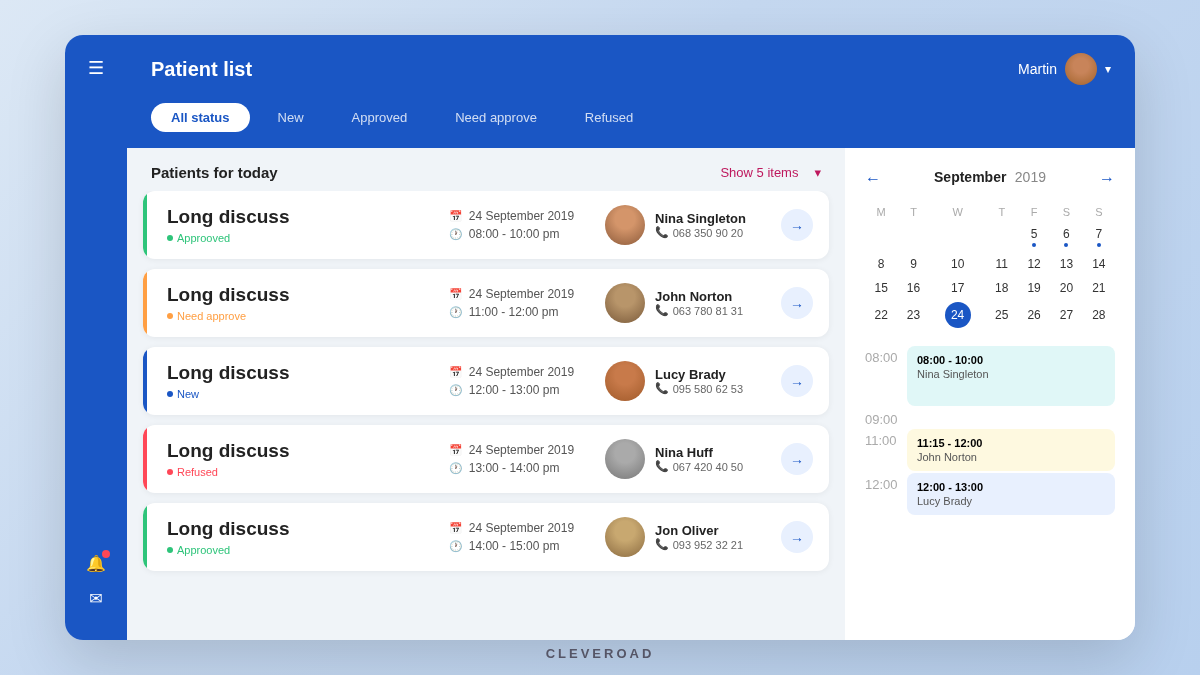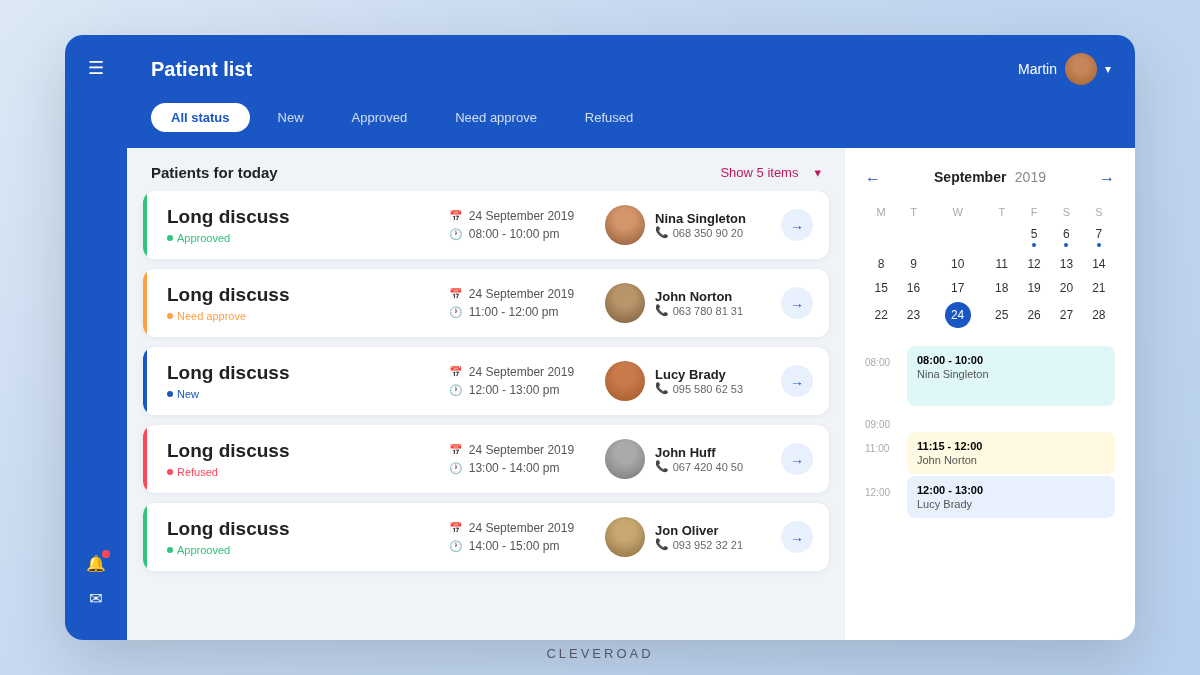--- a/index.html
+++ b/index.html
@@ -336,26 +336,25 @@
       margin-bottom: 10px;
     }
     .time-rows { display: flex; flex-direction: column; }
     .time-row {
       display: flex;
       align-items: flex-start;
       gap: 8px;
       margin-bottom: 2px;
     }
     .time-tick {
-      font-size: 10px;
+      font-size: 13px;
       color: #aaa;
       width: 34px;
       padding-top: 4px;
       flex-shrink: 0;
-      margin-top: 7px;
     }
     .time-event {
       flex: 1;
       border-radius: 8px;
       padding: 8px 10px;
       font-size: 11px;
     }
     .time-event-title {
       font-weight: 600;
       margin-bottom: 2px;
@@ -381,21 +380,21 @@
       background: radial-gradient(circle at 50% 35%, #c8a870 30%, #8a6a40 100%);
     }
     .branding {
       position: absolute;
       bottom: 14px;
       left: 50%;
       transform: translateX(-50%);
       font-size: 13px;
       letter-spacing: 3px;
       color: #556;
-      font-weight: 400;
+      font-weight: 700;
     }
   </style>
 </head>
 <body>
 
 <div class="app-container">
 
   <div class="sidebar">
     <div class="sidebar-menu-icon">☰</div>
     <div class="sidebar-bottom">
@@ -548,21 +547,21 @@
         <span>24 September 2019</span>
       </div>
       <div class="datetime-row">
         <span class="datetime-icon">🕐</span>
         <span>13:00 - 14:00 pm</span>
       </div>
     </div>
     <div class="card-patient">
       <div class="patient-avatar avatar-ruby"></div>
       <div>
-        <div class="patient-name">John Huff</div>
+        <div class="patient-name">Nina Huff</div>
         <div class="patient-phone">
           <span>📞</span>
           067 420 40 50
         </div>
       </div>
     </div>
     <div class="arrow-btn">→</div>
   </div>
             <div class="patient-card">
     <div class="card-accent" style="background:#2ec47a"></div>

